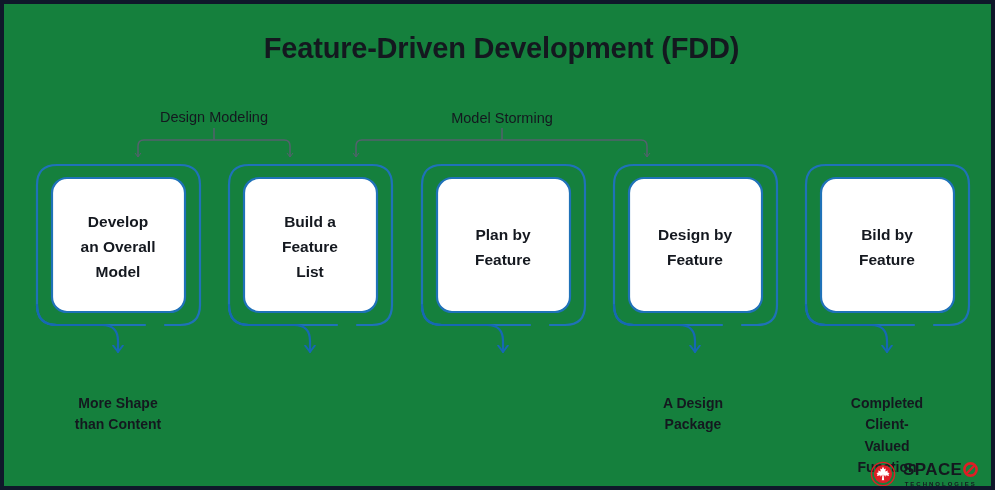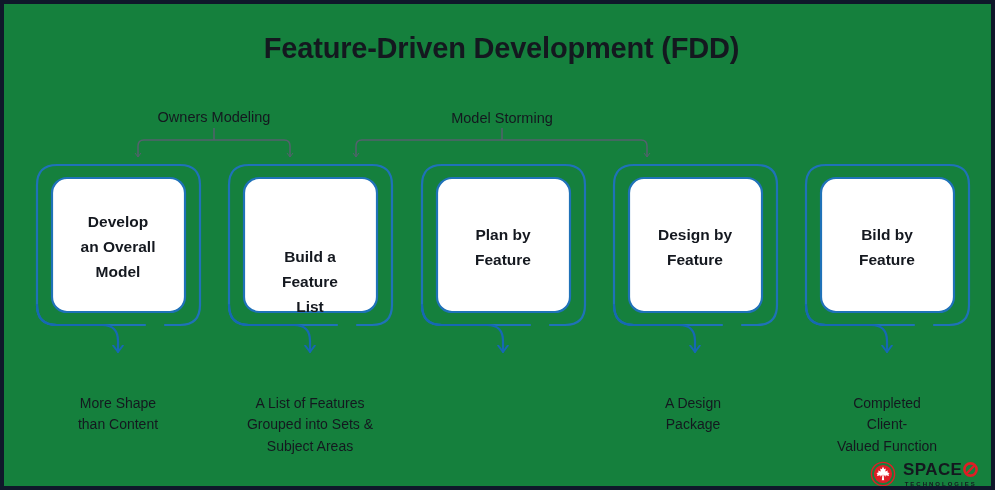--- a/index.html
+++ b/index.html
@@ -59,21 +59,21 @@
     color: #14181f;
     line-height: 1.62;
     white-space: pre-line;
     transform: translate(-50%, -50%);
   }
   
   .caption {
     position: absolute;
     text-align: center;
     font-size: 14px;
-    font-weight: normal;
+    font-weight: bold;
     color: #14181f;
     line-height: 1.52;
     white-space: pre-line;
     transform: translateX(-50%);
   }
   
   #logo {
     position: absolute;
     left: 866px;
     top: 454px;
@@ -108,21 +108,21 @@
     margin-top: 3px;
   }
 </style>
 </head>
 <body>
 
 <div id="canvas">
 
   <div id="title">Feature-Driven Development (FDD)</div>
 
-  <div class="phase-label" style="left:210px; top:105px;">Owners Modeling</div>
+  <div class="phase-label" style="left:210px; top:105px;">Design Modeling</div>
   <div class="phase-label" style="left:498px; top:106px;">Model Storming</div>
 
   <svg id="vector" viewBox="0 0 995 498">
     <defs>
       <marker id="arrowGray" viewBox="0 0 10 10" refX="6" refY="5" markerWidth="5" markerHeight="5" orient="auto-start-reverse">
         <path d="M 0.6 1 L 6 5 L 0.6 9" fill="none" stroke="#55616e" stroke-width="1.3" stroke-linecap="round" stroke-linejoin="round"></path>
       </marker>
       <marker id="arrowBlue" viewBox="0 0 10 10" refX="6" refY="5" markerWidth="5.6" markerHeight="5.6" orient="auto-start-reverse">
         <path d="M 0.6 1 L 6 5 L 0.6 9" fill="none" stroke="#1668b3" stroke-width="1.5" stroke-linecap="round" stroke-linejoin="round"></path>
       </marker>
@@ -183,35 +183,32 @@
                L 930 321 M 910 321 L 822 321 Q 802 321 802 301 L 802 181
                Q 802 161 822 161 L 869 161" fill="none" stroke="#1f72b8" stroke-width="2.2" stroke-linecap="round"></path>
       <rect x="817" y="174" width="133" height="134" rx="15" fill="#ffffff" stroke="#1f72b8" stroke-width="2.2"></rect>
       <path d="M 802 301 Q 802 321 822 321 L 867 321 Q 883 321 883 337 L 883 348" fill="none" stroke="#1668b3" stroke-width="2.2" stroke-linecap="round" marker-end="url(#arrowBlue)"></path>
     </g>
   </svg>
 
   <div class="card-text" style="left:114px; top:243px;">Develop
 an Overall
 Model</div>
-  <div class="card-text" style="left:306px; top:243px;margin-top:35px;">Build a
+  <div class="card-text" style="left:306px; top:243px;">Build a
 Feature
 List</div>
   <div class="card-text" style="left:499px; top:243px;">Plan by
 Feature</div>
   <div class="card-text" style="left:691px; top:243px;">Design by
 Feature</div>
   <div class="card-text" style="left:883px; top:243px;">Bild by
 Feature</div>
 
   <div class="caption" style="left:114px; top:389px;">More Shape
 than Content</div>
-  <div class="caption" style="left:306px; top:389px;">A List of Features
-Grouped into Sets &amp;
-Subject Areas</div>
   <div class="caption" style="left:689px; top:389px;">A Design
 Package</div>
   <div class="caption" style="left:883px; top:389px;">Completed Client-
 Valued Function</div>
 
   <div id="logo">
     <svg id="logo-mark" width="26" height="26" viewBox="0 0 26 26">
       <circle cx="13" cy="13" r="11.6" fill="none" stroke="#e01e26" stroke-width="1.4"></circle>
       <circle cx="13" cy="13" r="9.1" fill="#e01e26"></circle>
       <path d="M13 5.6 L14.25 8.35 L15.85 7.6 L15.25 10.6 L18 9.6 L17.3 11.2

